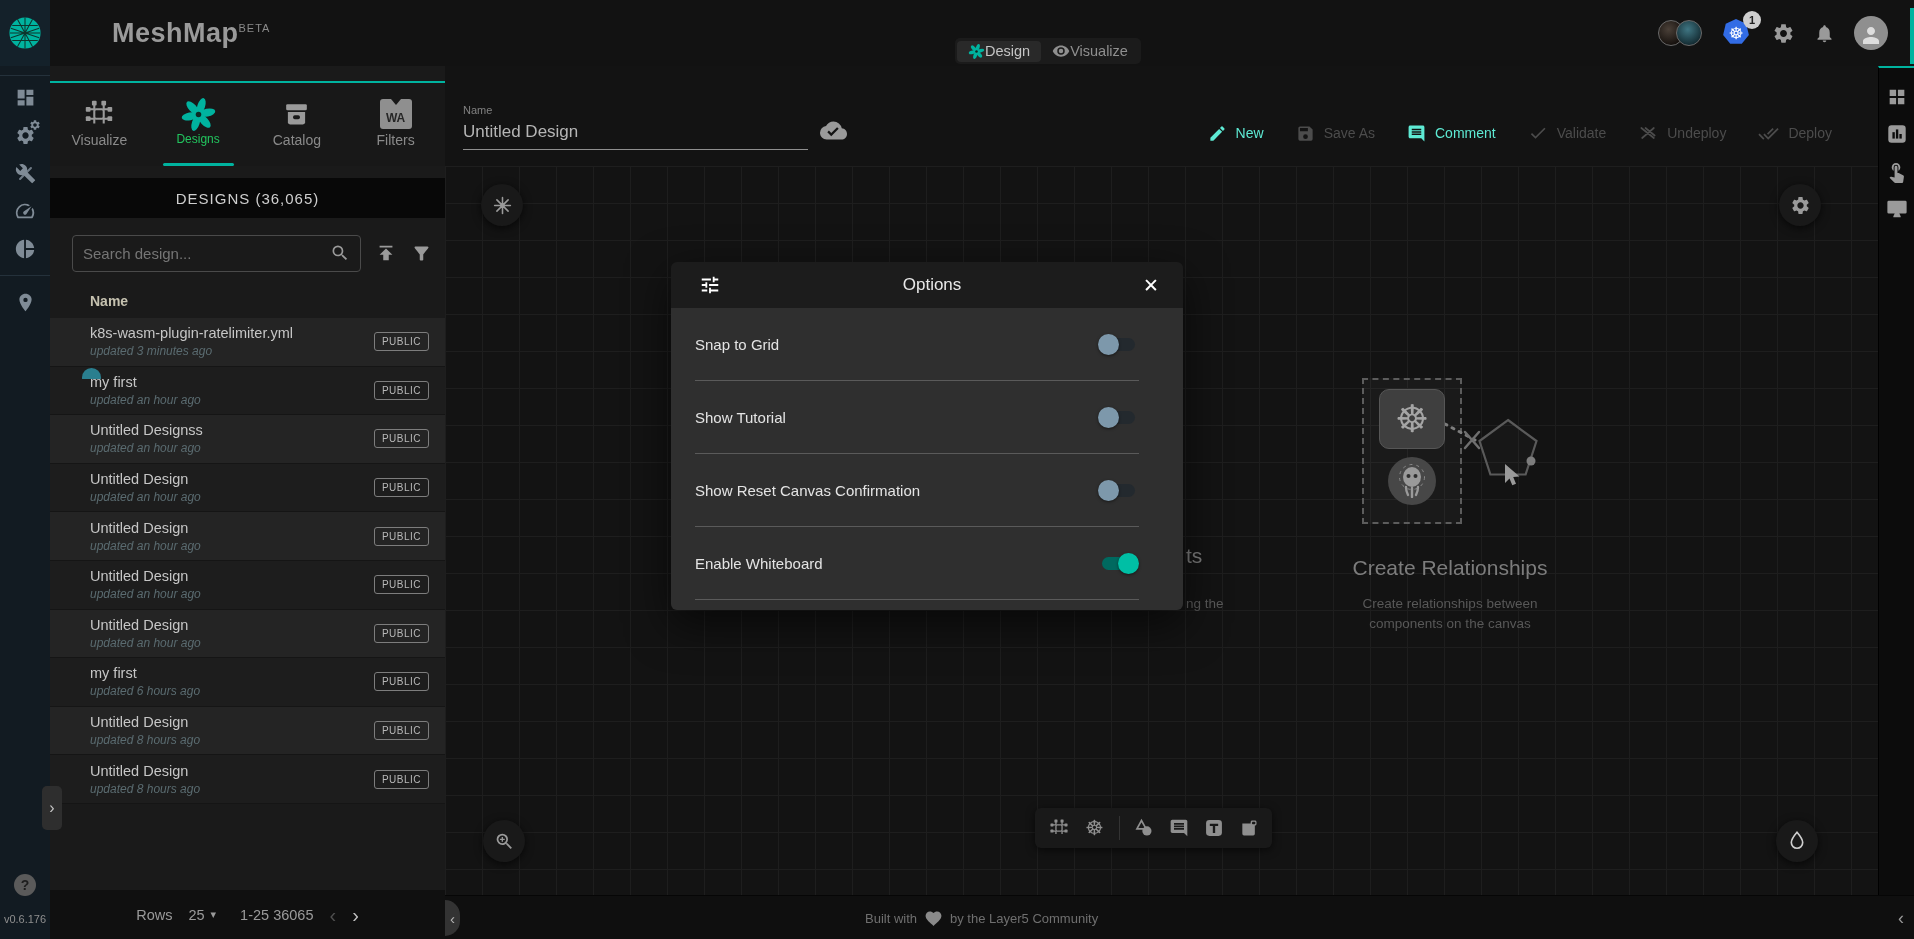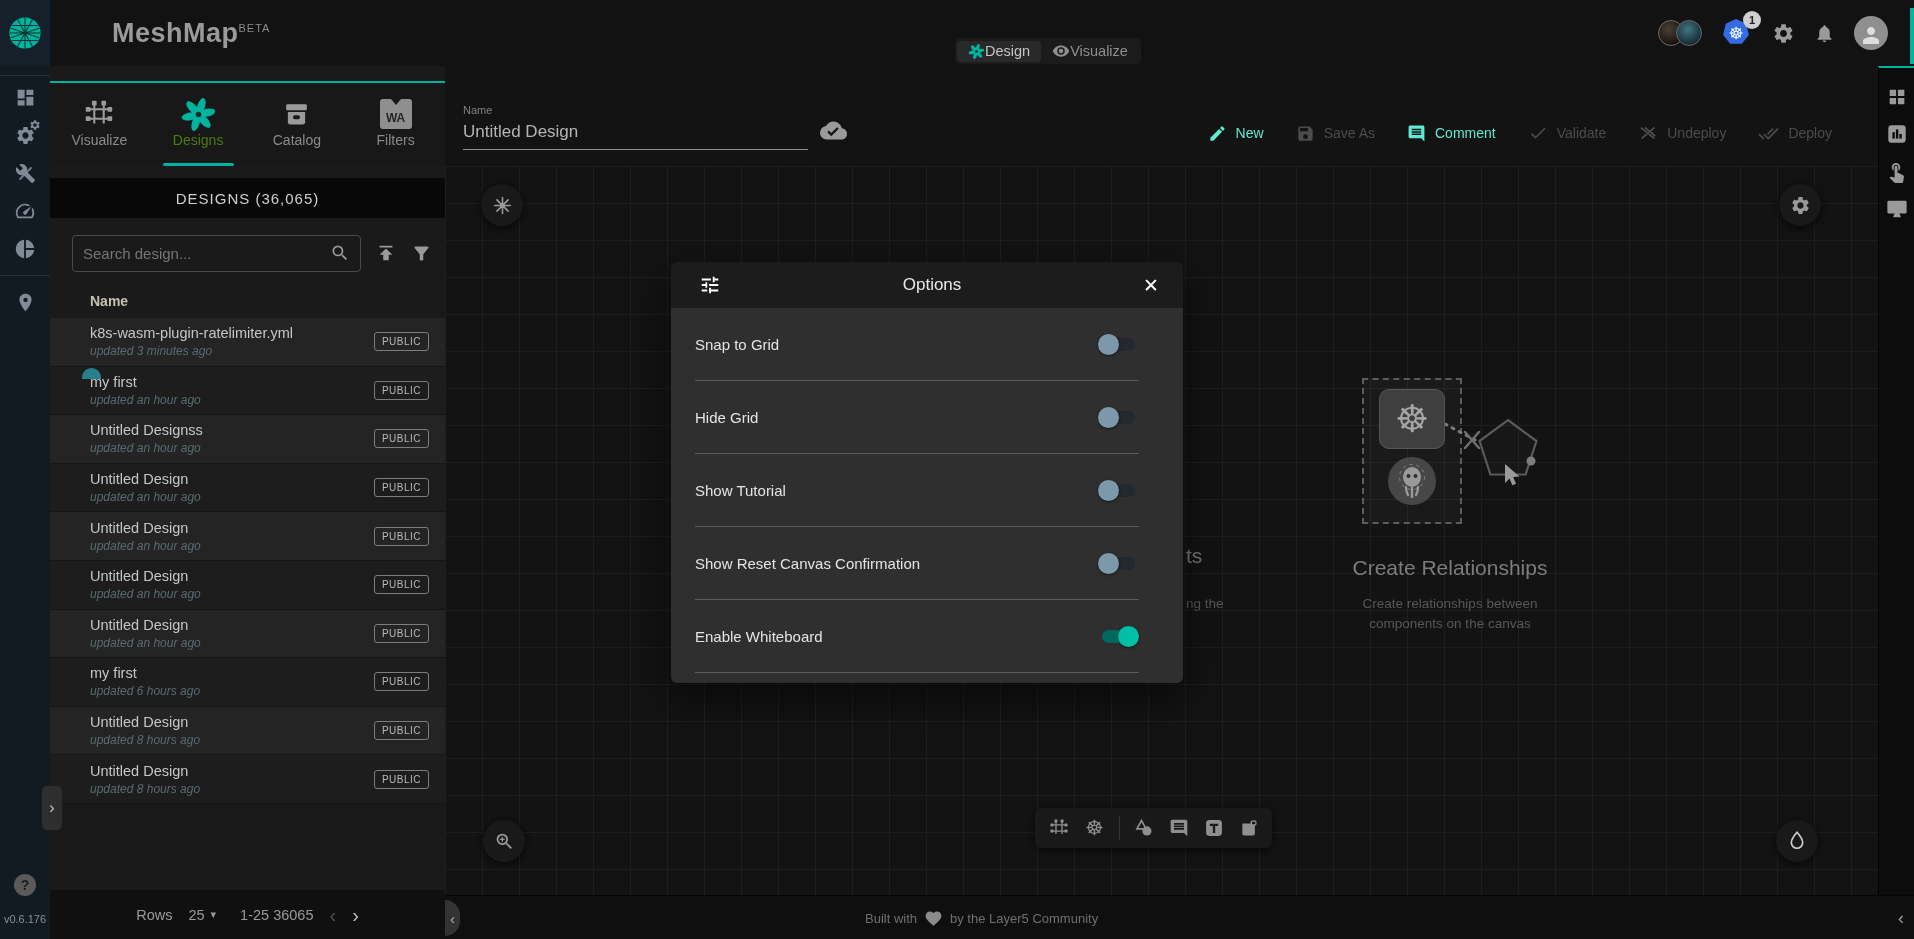--- a/index.html
+++ b/index.html
@@ -32,21 +32,21 @@
 .rail-group{position:absolute;top:12px;left:0}
 .rail-div{position:absolute;left:0;width:50px;border-top:1px solid #24313b}
 .help-circle{position:absolute;left:14px;bottom:43px;width:22px;height:22px;border-radius:50%;background:#5a5a5a;color:#1d1d1d;font-weight:bold;font-size:14px;display:flex;align-items:center;justify-content:center;cursor:pointer}
 .version{position:absolute;left:0;bottom:14px;width:50px;text-align:center;font-size:11px;color:#8f8f8f}
 .rail-expander{position:absolute;left:42px;top:786px;width:20px;height:44px;background:#2e2e2e;border-radius:5px;z-index:7;display:flex;align-items:center;justify-content:center;color:#c5c5c5;font-size:16px;cursor:pointer}
 
 .sidebar{position:absolute;left:50px;top:66px;bottom:0;width:395px;background:#1a1a1a;z-index:4}
 .side-tabs{position:absolute;left:0;top:15px;width:395px;height:85px;border-top:2px solid #00B39F;background:#181818;display:flex}
 .side-tab{flex:1;display:flex;flex-direction:column;align-items:center;justify-content:flex-start;padding-top:13px;font-size:14px;color:#8a8a8a;position:relative;cursor:pointer}
 .side-tab .ticon{height:36px;display:flex;align-items:center;color:#9a9a9a}
-.side-tab.active{color:#4d7c0f;font-size:14px}
+.side-tab.active{color:#22c55e;font-size:12px}
 .side-tab.active::after{content:"";position:absolute;left:14%;bottom:0;width:72%;height:3px;background:#00B39F;border-radius:2px}
 .wa-box{width:32px;height:30px;background:#8f8f8f;border-radius:3px;position:relative;display:flex;align-items:flex-end;justify-content:center;font-size:12px;font-weight:bold;color:#262626;padding-bottom:4px}
 .wa-box::before{content:"";position:absolute;top:0;left:50%;transform:translateX(-50%);border-left:5px solid transparent;border-right:5px solid transparent;border-top:6px solid #181818}
 .designs-bar{position:absolute;left:0;top:112px;width:395px;height:40px;background:#080808;display:flex;align-items:center;justify-content:center;font-size:15px;color:#cfcfcf;letter-spacing:1px}
 .search-row{position:absolute;left:22px;top:168px;width:360px;height:38px;display:flex;align-items:center}
 .search-box{width:306px;height:37px;border:1px solid #4a4a4a;border-radius:4px;display:flex;align-items:center;padding:0 10px}
 .search-box input{flex:1;background:transparent;border:none;outline:none;color:#bbb;font-size:15px;font-family:"Liberation Sans",sans-serif}
 .search-box input::placeholder{color:#757575}
 .sr-ic{margin-left:14px;color:#9a9a9a;cursor:pointer}
 .col-header{position:absolute;left:40px;top:227px;font-size:14px;font-weight:bold;color:#c6c2b0}
@@ -692,27 +692,20 @@
     <div class="modal-body">
 
         <div class="opt-row">
           <span class="opt-label">Snap to Grid</span>
           <span class="switch off">
             <span class="track"></span>
             <span class="knob"></span>
           </span>
         </div>
 
-        <div class="opt-row">
-          <span class="opt-label">Hide Grid</span>
-          <span class="switch off">
-            <span class="track"></span>
-            <span class="knob"></span>
-          </span>
-        </div>
 
         <div class="opt-row">
           <span class="opt-label">Show Tutorial</span>
           <span class="switch off">
             <span class="track"></span>
             <span class="knob"></span>
           </span>
         </div>
 
         <div class="opt-row">

